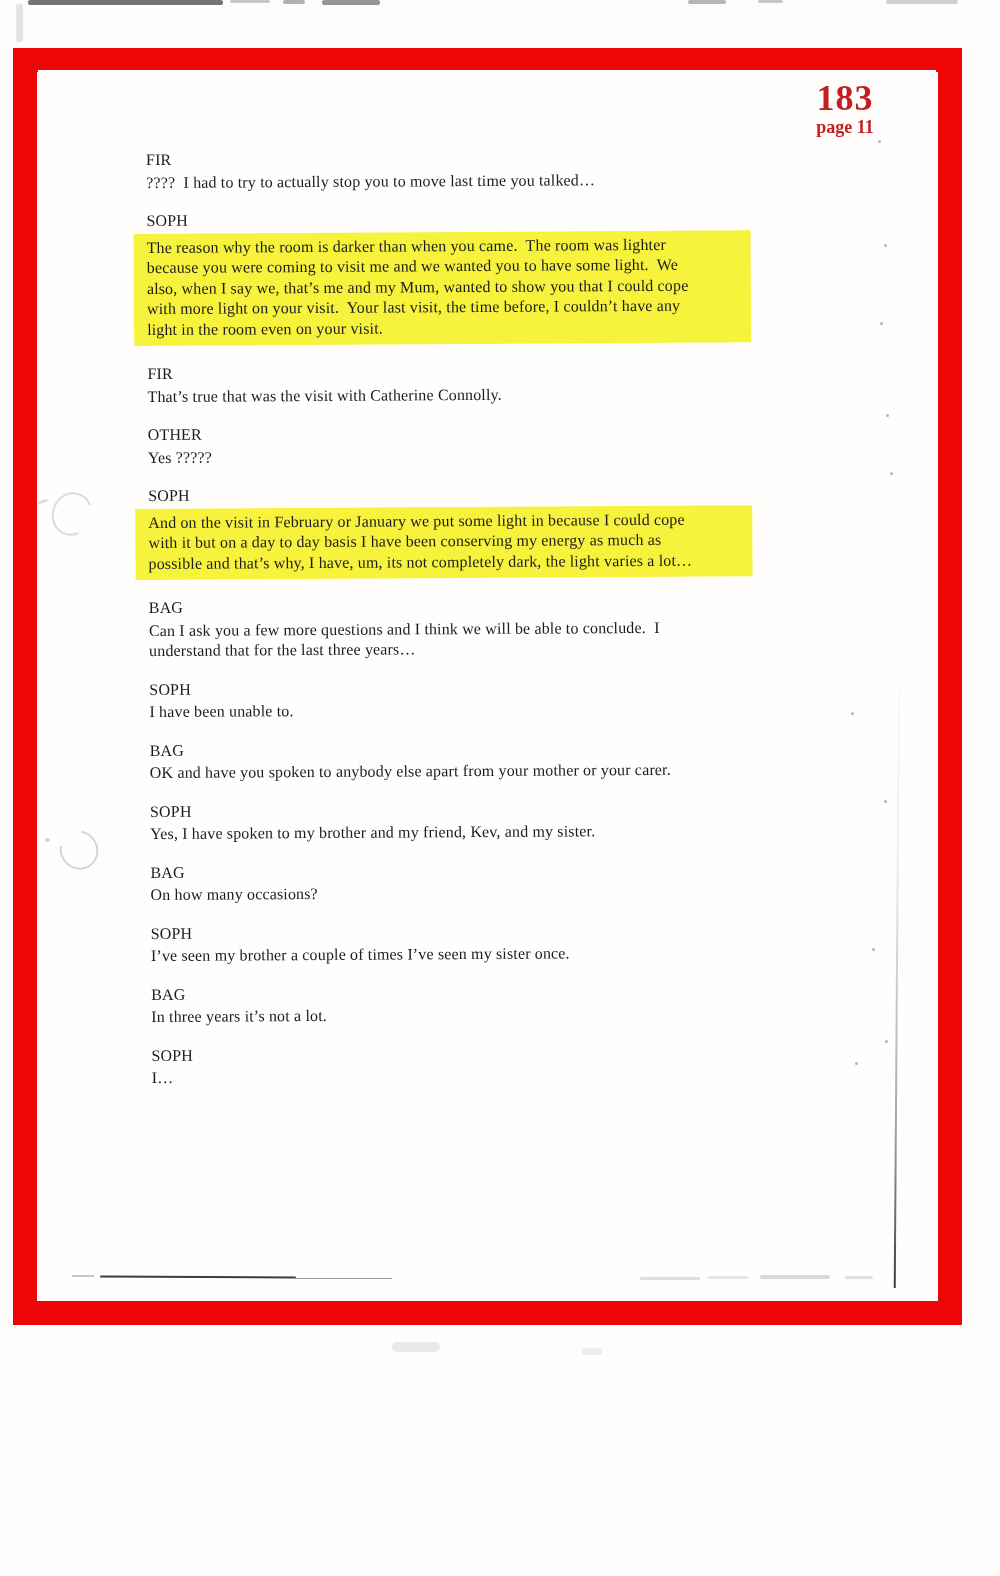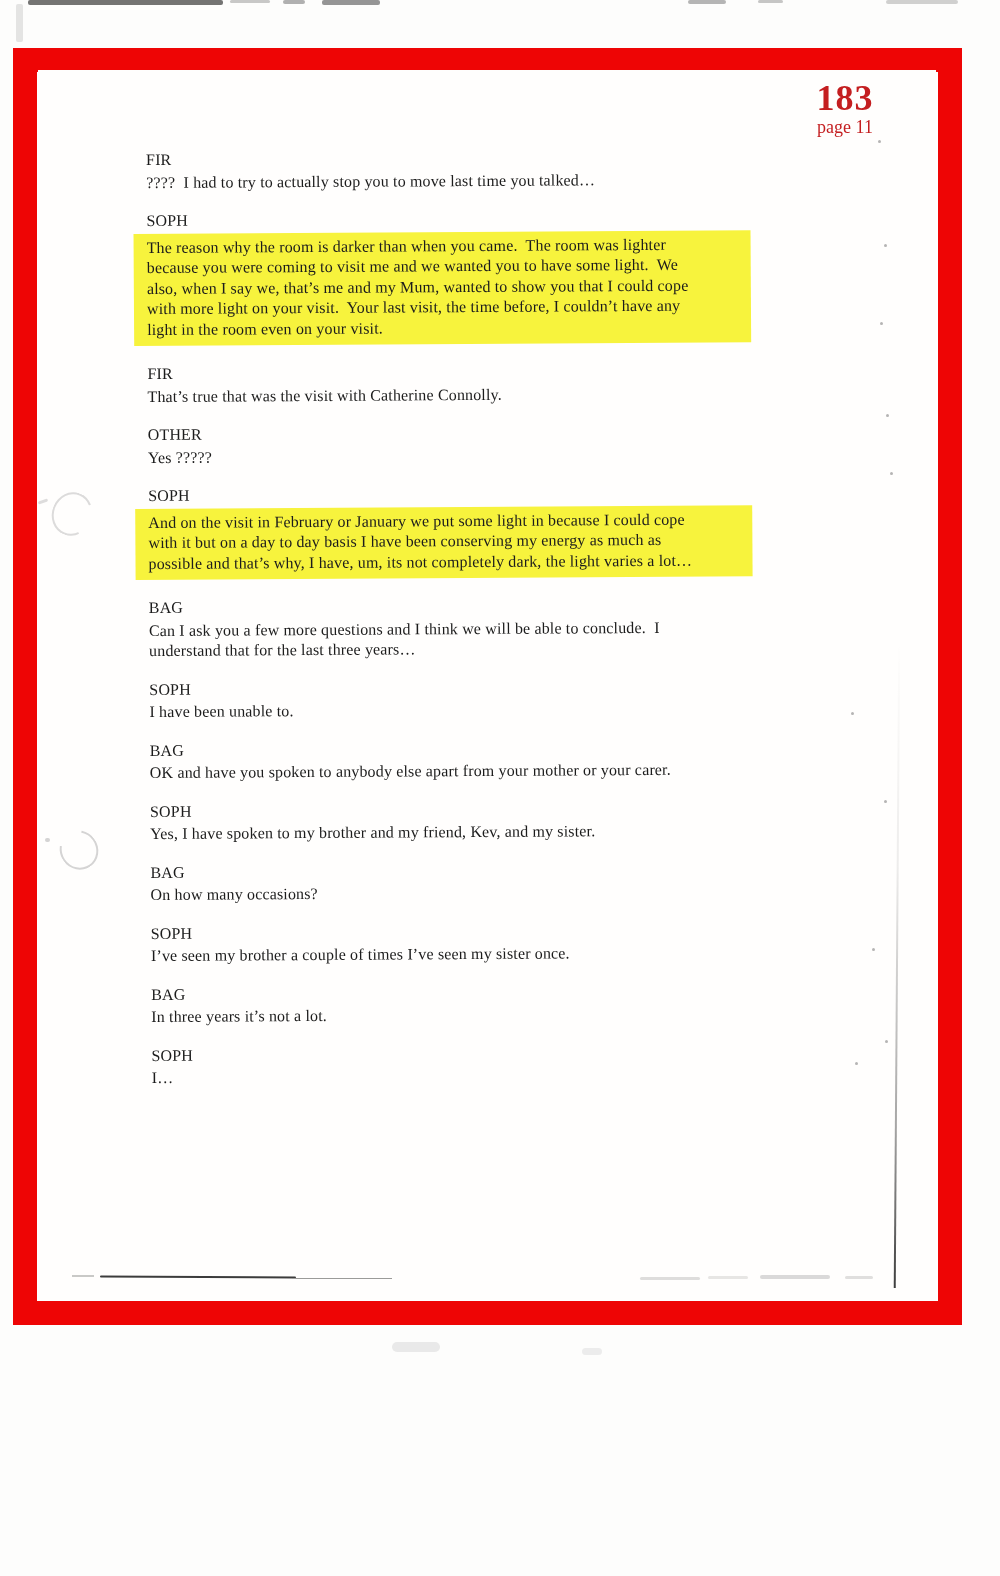--- a/index.html
+++ b/index.html
@@ -21,21 +21,21 @@
     box-sizing:border-box;border:24px solid var(--frame-red,#ee0505);
     background:#fff;
   }
   .sheet{position:absolute;left:38px;top:70px;width:898px;height:1230px;background:#fffefd;}
 
   .pageno{
     position:absolute;left:790px;top:80px;width:110px;text-align:center;
     color:var(--pageno-red,#c41e20);line-height:1.05;
   }
   .pageno .num{font-size:36px;font-weight:bold;letter-spacing:1px;}
-  .pageno .lbl{font-size:18px;font-weight:normal;}
+  .pageno .lbl{font-size:18px;font-weight:bold;}
 
   .transcript{
     position:absolute;left:146px;top:150px;width:640px;
     font-size:16px;color:#1c1c1c;letter-spacing:0.15px;
     transform:rotate(-0.35deg);transform-origin:top left;
   }
   .block{margin:0 0 18px 0;}
   .speaker{line-height:20.5px;margin-bottom:2px;}
   .lines{line-height:20.5px;}
   .lines.highlight{

